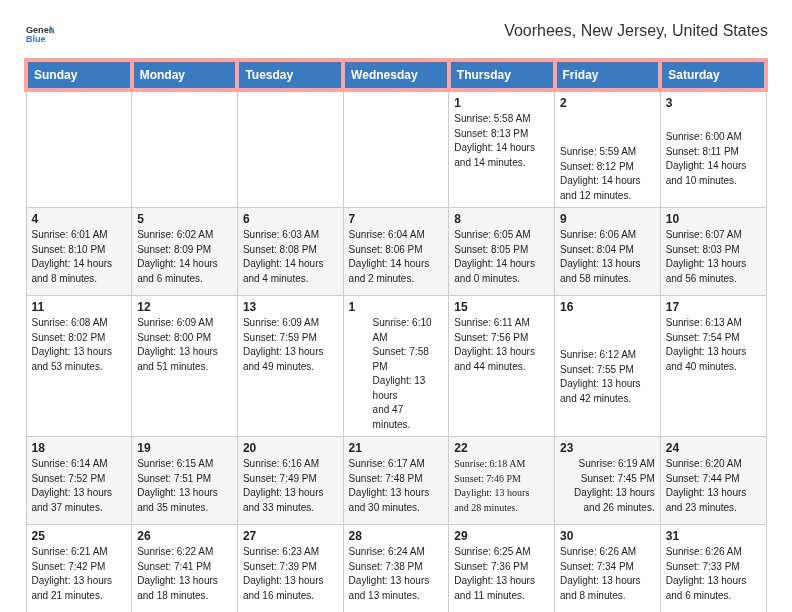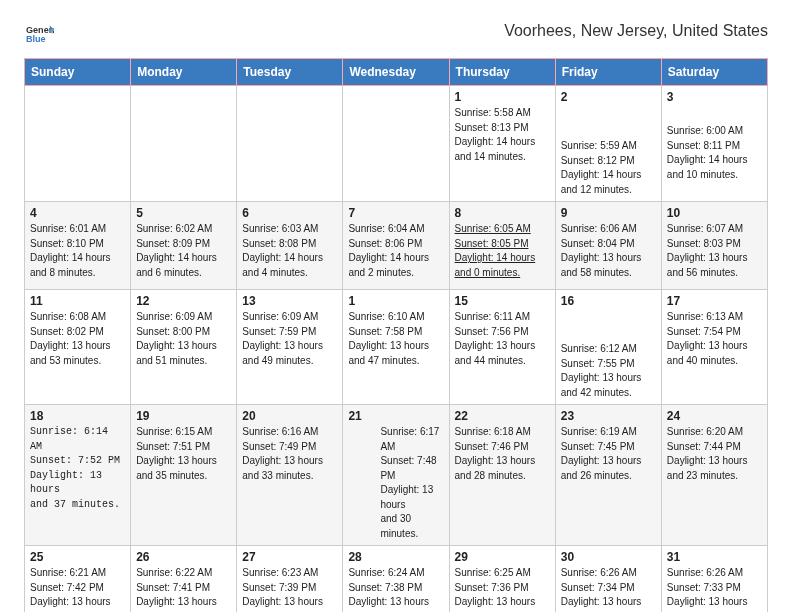--- a/index.html
+++ b/index.html
@@ -44,21 +44,21 @@
       border-collapse: collapse;
       font-size: 11px;
     }
     .calendar th {
       background-color: #3a7abf;
       color: white;
       text-align: left;
       padding: 6px 6px;
       font-size: 12px;
       font-weight: bold;
-      border: 1px solid #fca5a5;
+      border: 4px solid #fca5a5;
     }
     .calendar td {
       border: 1px solid #ccc;
       vertical-align: top;
       padding: 4px 5px;
       height: 88px;
       width: calc(100% / 7);
       color: #222;
       background: #fff;
     }
@@ -161,21 +161,21 @@
         </td>
         <td>
           <span class="day-number">7</span>
           <div class="day-info" style="white-space: pre-line;">Sunrise: 6:04 AM
 Sunset: 8:06 PM
 Daylight: 14 hours
 and 2 minutes.</div>
         </td>
         <td>
           <span class="day-number">8</span>
-          <div class="day-info" style="white-space: pre-line; text-decoration: underline;">Sunrise: 6:05 AM
+          <div class="day-info" style="white-space: pre-line;">Sunrise: 6:05 AM
 Sunset: 8:05 PM
 Daylight: 14 hours
 and 0 minutes.</div>
         </td>
         <td>
           <span class="day-number">9</span>
           <div class="day-info" style="white-space: pre-line;">Sunrise: 6:06 AM
 Sunset: 8:04 PM
 Daylight: 13 hours
 and 58 minutes.</div>
@@ -205,21 +205,21 @@
         </td>
         <td>
           <span class="day-number">13</span>
           <div class="day-info" style="white-space: pre-line;">Sunrise: 6:09 AM
 Sunset: 7:59 PM
 Daylight: 13 hours
 and 49 minutes.</div>
         </td>
         <td>
           <span class="day-number">1</span>
-          <div class="day-info" style="white-space: pre-line;">Sunrise: 6:10 AM
+          <div class="day-info" style="white-space: pre-line; margin-left: 24px;">Sunrise: 6:10 AM
 Sunset: 7:58 PM
 Daylight: 13 hours
 and 47 minutes.</div>
         </td>
         <td>
           <span class="day-number">15</span>
           <div class="day-info" style="white-space: pre-line;">Sunrise: 6:11 AM
 Sunset: 7:56 PM
 Daylight: 13 hours
 and 44 minutes.</div>
@@ -235,56 +235,56 @@
           <span class="day-number">17</span>
           <div class="day-info" style="white-space: pre-line;">Sunrise: 6:13 AM
 Sunset: 7:54 PM
 Daylight: 13 hours
 and 40 minutes.</div>
         </td>
       </tr>
       <tr>
         <td>
           <span class="day-number">18</span>
-          <div class="day-info" style="white-space: pre-line; font-family: Liberation Mono, monospace;">Sunrise: 6:14 AM
+          <div class="day-info" style="white-space: pre-line;">Sunrise: 6:14 AM
 Sunset: 7:52 PM
 Daylight: 13 hours
 and 37 minutes.</div>
         </td>
         <td>
           <span class="day-number">19</span>
           <div class="day-info" style="white-space: pre-line;">Sunrise: 6:15 AM
 Sunset: 7:51 PM
 Daylight: 13 hours
 and 35 minutes.</div>
         </td>
         <td>
           <span class="day-number">20</span>
           <div class="day-info" style="white-space: pre-line;">Sunrise: 6:16 AM
 Sunset: 7:49 PM
 Daylight: 13 hours
 and 33 minutes.</div>
         </td>
         <td>
           <span class="day-number">21</span>
-          <div class="day-info" style="white-space: pre-line; margin-left: 32px;">Sunrise: 6:17 AM
+          <div class="day-info" style="white-space: pre-line;">Sunrise: 6:17 AM
 Sunset: 7:48 PM
 Daylight: 13 hours
 and 30 minutes.</div>
         </td>
         <td>
           <span class="day-number">22</span>
-          <div class="day-info" style="white-space: pre-line;">Sunrise: 6:18 AM
+          <div class="day-info" style="white-space: pre-line; font-family: Liberation Serif, serif;">Sunrise: 6:18 AM
 Sunset: 7:46 PM
 Daylight: 13 hours
 and 28 minutes.</div>
         </td>
         <td>
           <span class="day-number">23</span>
-          <div class="day-info" style="white-space: pre-line;">Sunrise: 6:19 AM
+          <div class="day-info" style="white-space: pre-line; text-align: right;">Sunrise: 6:19 AM
 Sunset: 7:45 PM
 Daylight: 13 hours
 and 26 minutes.</div>
         </td>
         <td>
           <span class="day-number">24</span>
           <div class="day-info" style="white-space: pre-line;">Sunrise: 6:20 AM
 Sunset: 7:44 PM
 Daylight: 13 hours
 and 23 minutes.</div>

